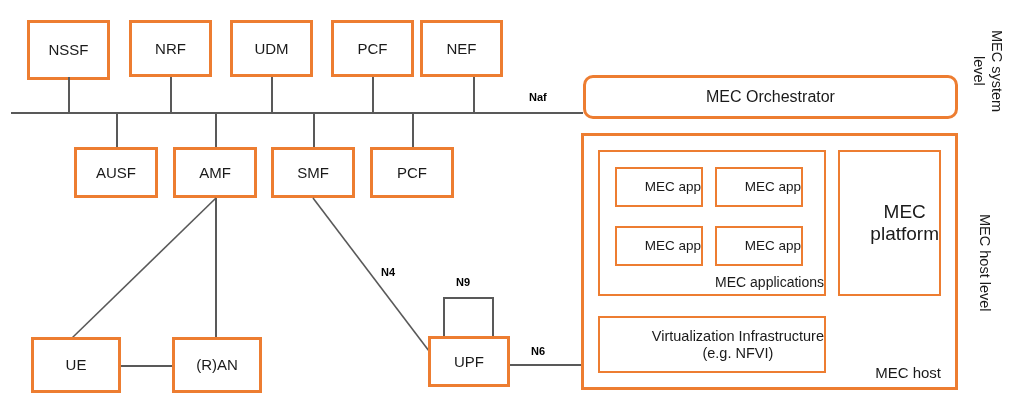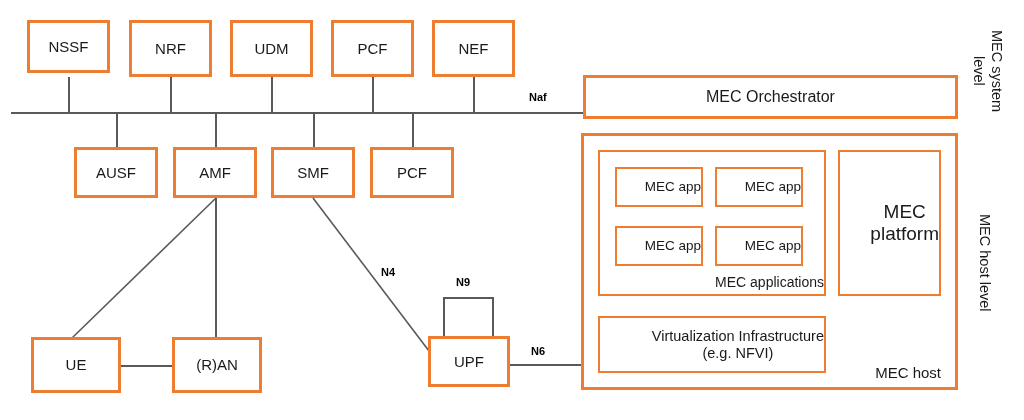--- a/index.html
+++ b/index.html
@@ -73,33 +73,33 @@
     text-align: center;
     line-height: 1.2;
     white-space: pre-line;
   }
 </style>
 </head>
 <body>
 
 <div id="canvas">
 
-  <div class="obox nf-box" style="left:27px; top:20px; width:83px; height:53px;">
+  <div class="obox nf-box" style="left:27px; top:20px; width:83px; height:60px;">
     <span>NSSF</span>
   </div>
   <div class="obox nf-box" style="left:129px; top:20px; width:83px; height:57px;">
     <span>NRF</span>
   </div>
   <div class="obox nf-box" style="left:230px; top:20px; width:83px; height:57px;">
     <span>UDM</span>
   </div>
   <div class="obox nf-box" style="left:331px; top:20px; width:83px; height:57px;">
     <span>PCF</span>
   </div>
-  <div class="obox nf-box" style="left:432px; top:20px; width:83px; height:57px;">
+  <div class="obox nf-box" style="left:420px; top:20px; width:83px; height:57px;">
     <span>NEF</span>
   </div>
 
   <div class="line vline" style="left:68px; top:77px; height:35px;"></div>
   <div class="line vline" style="left:170px; top:77px; height:35px;"></div>
   <div class="line vline" style="left:271px; top:77px; height:35px;"></div>
   <div class="line vline" style="left:372px; top:77px; height:35px;"></div>
   <div class="line vline" style="left:473px; top:77px; height:35px;"></div>
 
   <div class="line hline" style="left:11px; top:112px; width:572px;"></div>
@@ -149,21 +149,21 @@
   </div>
 
   <div class="line vline" style="left:443px; top:297px; height:39px;"></div>
   <div class="line hline" style="left:443px; top:297px; width:50px;"></div>
   <div class="line vline" style="left:492px; top:297px; height:39px;"></div>
   <div class="netlabel" style="left:456px; top:276px;">N9</div>
 
   <div class="line hline" style="left:510px; top:364px; width:71px;"></div>
   <div class="netlabel" style="left:531px; top:345px;">N6</div>
 
-  <div class="obox" style="left:583px; top:75px; width:375px; height:44px; font-size:16px;">
+  <div class="obox" style="left:583px; top:75px; width:375px; height:44px; font-size:16px;border-radius:10px;">
     <span>MEC Orchestrator</span>
   </div>
 
   <div class="obox label-br" style="left:581px; top:133px; width:377px; height:257px; font-size:15px;">
     <span>MEC host</span>
   </div>
 
   <div class="obox thin label-bottom" style="left:598px; top:150px; width:228px; height:146px; font-size:14px;">
     <span>MEC applications</span>
   </div>

